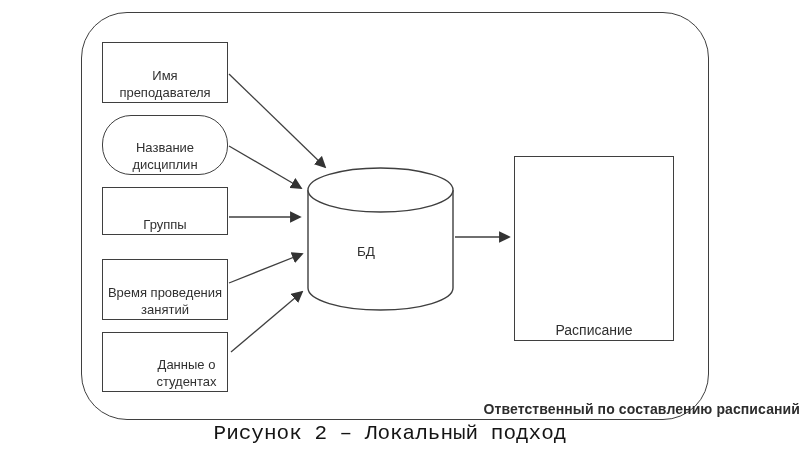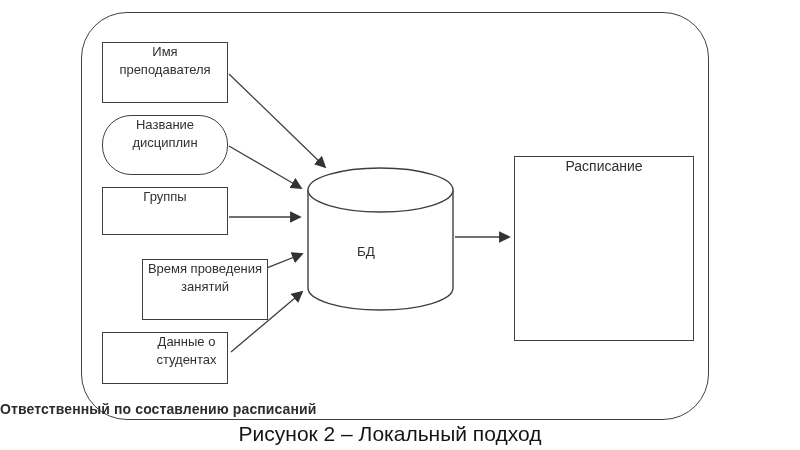--- a/index.html
+++ b/index.html
@@ -32,69 +32,69 @@
     top: 0;
     width: 800px;
     height: 450px;
   }
   .node {
     position: absolute;
     box-sizing: border-box;
     border: 1.4px solid #3f3f3f;
     background: #ffffff;
     display: flex;
-    align-items: flex-start;
+    align-items: flex-end;
     justify-content: center;
     text-align: center;
     color: #303030;
     font-size: 13px;
     line-height: 1.35;
     white-space: pre-line;
   }
   .src { left: 102px; width: 126px; }
   .src-1 { top: 42px;  height: 61px; }
   .src-2 { top: 115px; height: 60px; border-radius: 29px; }
   .src-3 { top: 187px; height: 48px; }
-  .src-4 { top: 259px; height: 61px; margin-left: 40px; }
-  .src-5 { top: 332px; height: 52px; padding-left: 43px; }
+  .src-4 { top: 259px; height: 61px; }
+  .src-5 { top: 332px; height: 60px; padding-left: 43px; }
   .schedule {
     left: 514px;
     top: 156px;
-    width: 180px;
+    width: 160px;
     height: 185px;
     font-size: 14px;
   }
   .db-label {
     position: absolute;
     left: 308px;
     top: 244px;
     width: 116px;
     text-align: center;
     color: #303030;
     font-size: 13.5px;
   }
   .footer-label {
     position: absolute;
     left: 0;
     top: 401px;
     width: 800px;
-    text-align: left;
+    text-align: right;
     color: #2d2d2d;
     font-size: 14px;
     font-weight: 600;
     letter-spacing: 0.1px;
   }
   .caption {
     position: absolute;
     left: 0;
     top: 422px;
     width: 780px;
     text-align: center;
     color: #141414;
-    font-family: Liberation Sans, sans-serif;
+    font-family: Liberation Mono, monospace;
     font-size: 21px;
   }
 </style>
 </head>
 <body>
 
 <div class="canvas">
 
   <div class="boundary"></div>
 

